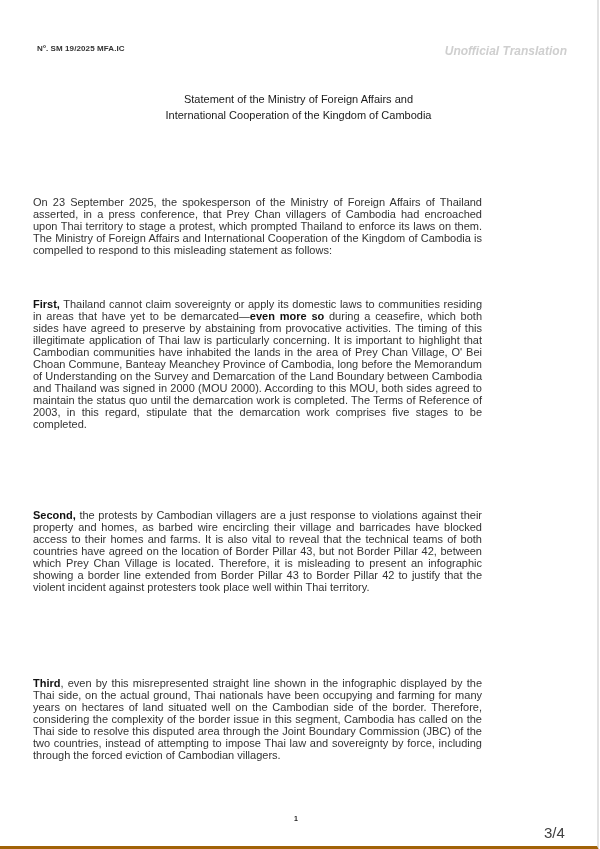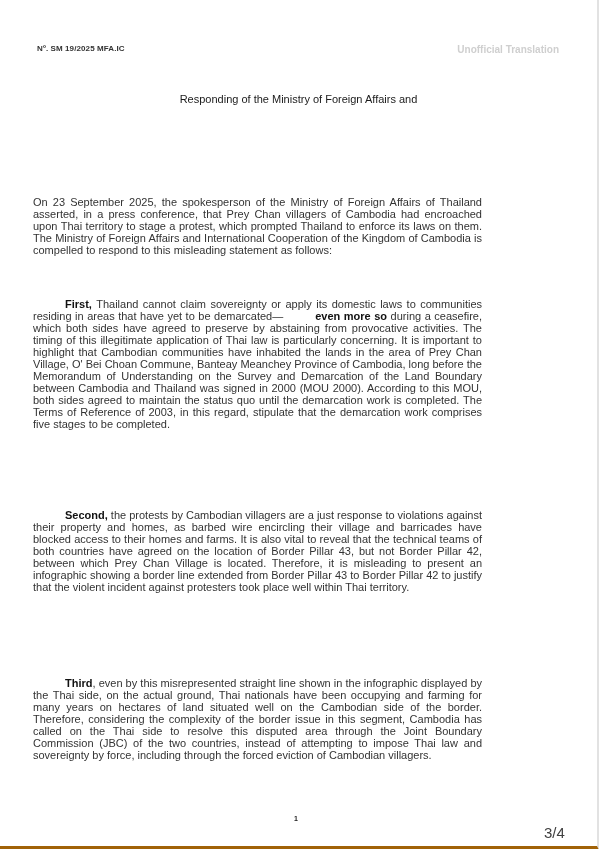--- a/index.html
+++ b/index.html
@@ -1,41 +1,42 @@
 <!DOCTYPE html>
 <html><head>
 <meta charset="utf-8">
 <style>
   html, body { margin:0; padding:0; }
   body { width:600px; height:849px; background:#ffffff; position:relative; overflow:hidden;
          font-family:"Liberation Sans", sans-serif; color:#2a2a2a; }
   .page { position:absolute; left:0; top:0; width:597px; height:846px; background:#fff;
           border-right:2px solid #e2e2e2; border-bottom:4px solid #a16207; }
   .ref { position:absolute; left:37px; top:44px; font-size:8px; font-weight:bold; color:#333; letter-spacing:0.1px; }
-  .unofficial { position:absolute; right:38px; top:44px; font-size:10px; font-weight:bold; color:#cfcfcf; }
+  .unofficial { position:absolute; right:30px; top:44px; font-size:12px; font-style:italic; font-weight:bold; color:#cfcfcf; }
   .title { position:absolute; left:0; width:597px; top:91px; text-align:center; font-size:11px; line-height:16px; color:#1a1a1a; }
   .subtitle { position:absolute; left:0; width:597px; top:138px; text-align:center; font-size:12.5px; font-weight:bold; line-height:17px; color:#111; }
   .para { position:absolute; left:71px; width:409px; font-size:11px; line-height:12px; text-align:justify; color:#333; }
-  .para b { color:#111;margin-left:32px; }
+  .para b { color:#111; }
   .p0 { top:196px; left:33px; width:449px; }
   .p1 { top:298px; left:33px; width:449px; }
   .p2 { top:509px; left:33px; width:449px; }
   .p3 { top:677px; left:33px; width:449px; }
   .pageno { position:absolute; left:294px; top:815px; font-size:7px; font-weight:bold; color:#222; }
   .counter { position:absolute; left:544px; top:824px; font-size:15px; color:#404040; }
 </style>
 </head>
 <body>
 
 <div class="page">
   <div class="ref">Nº. SM 19/2025 MFA.IC</div>
   <div class="unofficial">Unofficial Translation</div>
 
   <div class="title">
-    <div>Responding of the Ministry of Foreign Affairs and</div>
+    <div>Statement of the Ministry of Foreign Affairs and</div>
+    <div>International Cooperation of the Kingdom of Cambodia</div>
   </div>
 
   <div class="subtitle">
   </div>
 
   <p class="para p0" style="margin:0;">On 23 September 2025, the spokesperson of the Ministry of Foreign Affairs of Thailand asserted, in a press conference, that Prey Chan villagers of Cambodia had encroached upon Thai territory to stage a protest, which prompted Thailand to enforce its laws on them. The Ministry of Foreign Affairs and International Cooperation of the Kingdom of Cambodia is compelled to respond to this misleading statement as follows:</p>
 
   <p class="para p1" style="margin:0;"><b>First,</b><span> Thailand cannot claim sovereignty or apply its domestic laws to communities residing in areas that have yet to be demarcated—</span><b>even more so</b><span> during a ceasefire, which both sides have agreed to preserve by abstaining from provocative activities. The timing of this illegitimate application of Thai law is particularly concerning.  It is important to highlight that Cambodian communities have inhabited the lands in the area of Prey Chan Village, O' Bei Choan Commune, Banteay Meanchey Province of Cambodia, long before the Memorandum of Understanding on the Survey and Demarcation of the Land Boundary between Cambodia and Thailand was signed in 2000 (MOU 2000). According to this MOU, both sides agreed to maintain the status quo until the demarcation work is completed. The Terms of Reference of 2003, in this regard, stipulate that the demarcation work comprises five stages to be completed.</span></p>
 
   <p class="para p2" style="margin:0;"><b>Second,</b><span> the protests by Cambodian villagers are a just response to violations against their property and homes, as barbed wire encircling their village and barricades have blocked access to their homes and farms. It is also vital to reveal that the technical teams of both countries have agreed on the location of Border Pillar 43, but not Border Pillar 42, between which Prey Chan Village is located. Therefore, it is misleading to present an infographic showing a border line extended from Border Pillar 43 to Border Pillar 42 to justify that the violent incident against protesters took place well within Thai territory.</span></p>

